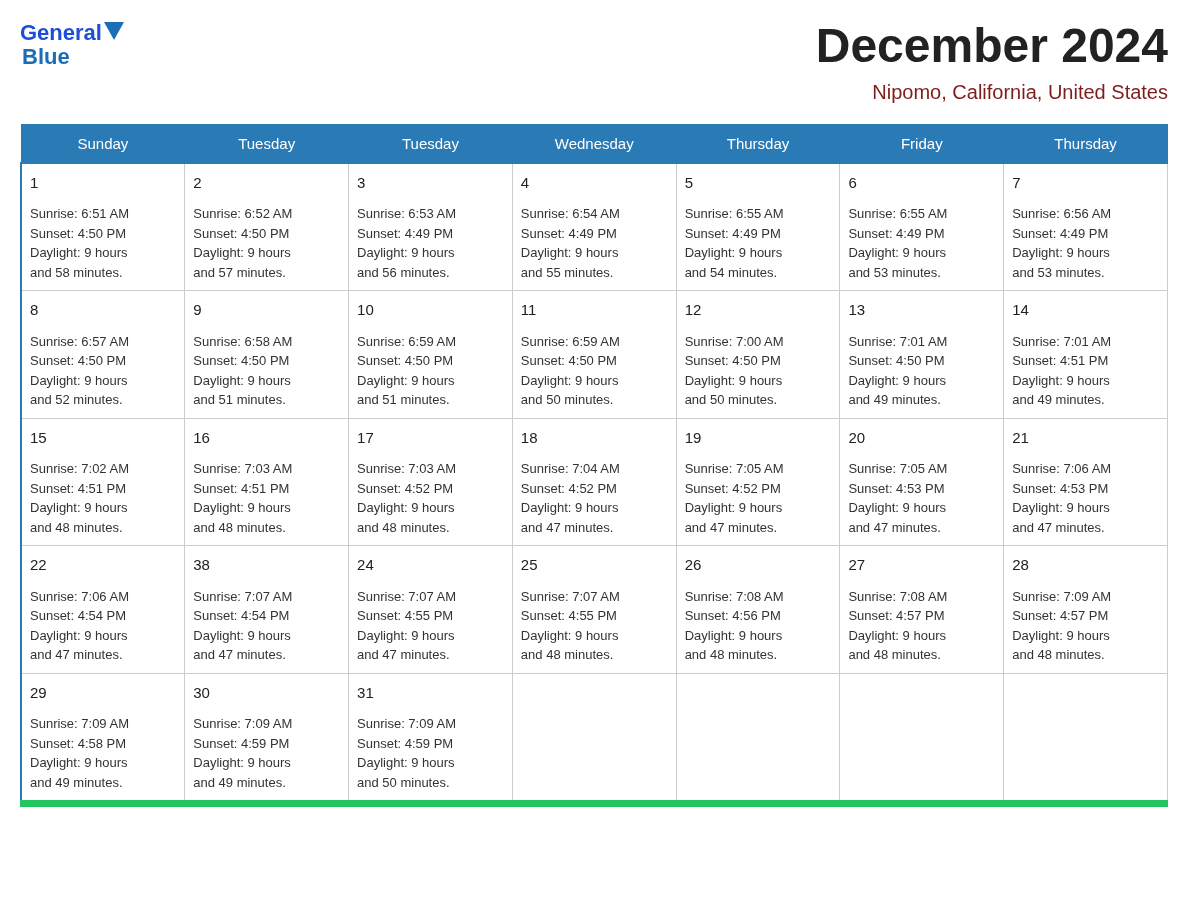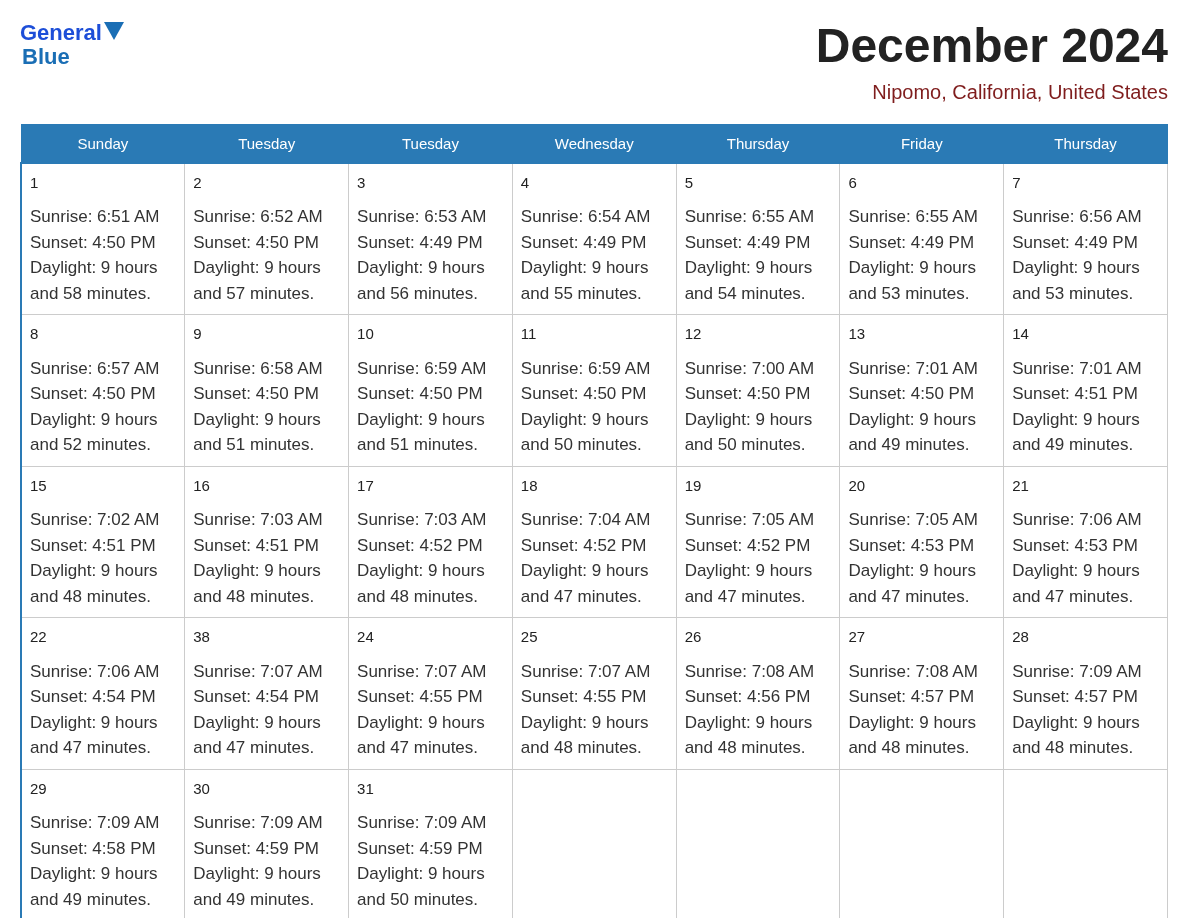--- a/index.html
+++ b/index.html
@@ -85,21 +85,21 @@
     }
     .day-number {
       font-size: 15px;
       font-weight: normal;
       display: block;
       margin-bottom: 4px;
       color: #222;
     }
     .day-info {
       color: #333;
-      font-size: 17px;
+      font-size: 13px;
       margin-top: 10px;
     }
     .empty-cell {
       background: #fff;
     }
     tbody tr td:first-child {
       border-left: 2px solid #2a7ab5;
     }
     tbody tr:first-child td {
       border-top: 2px solid #2a7ab5;

